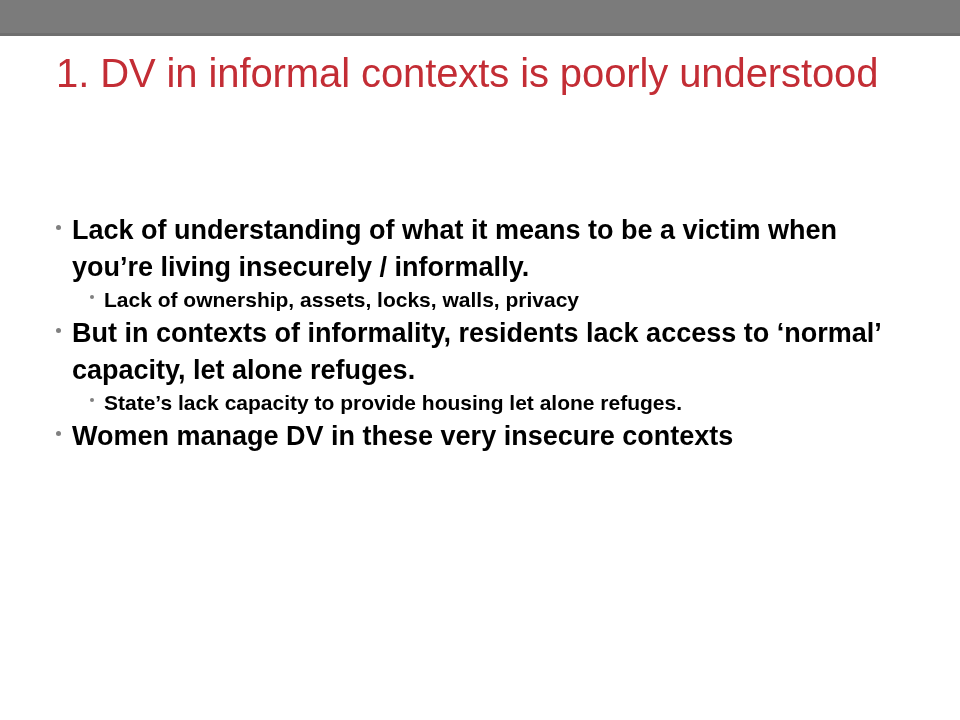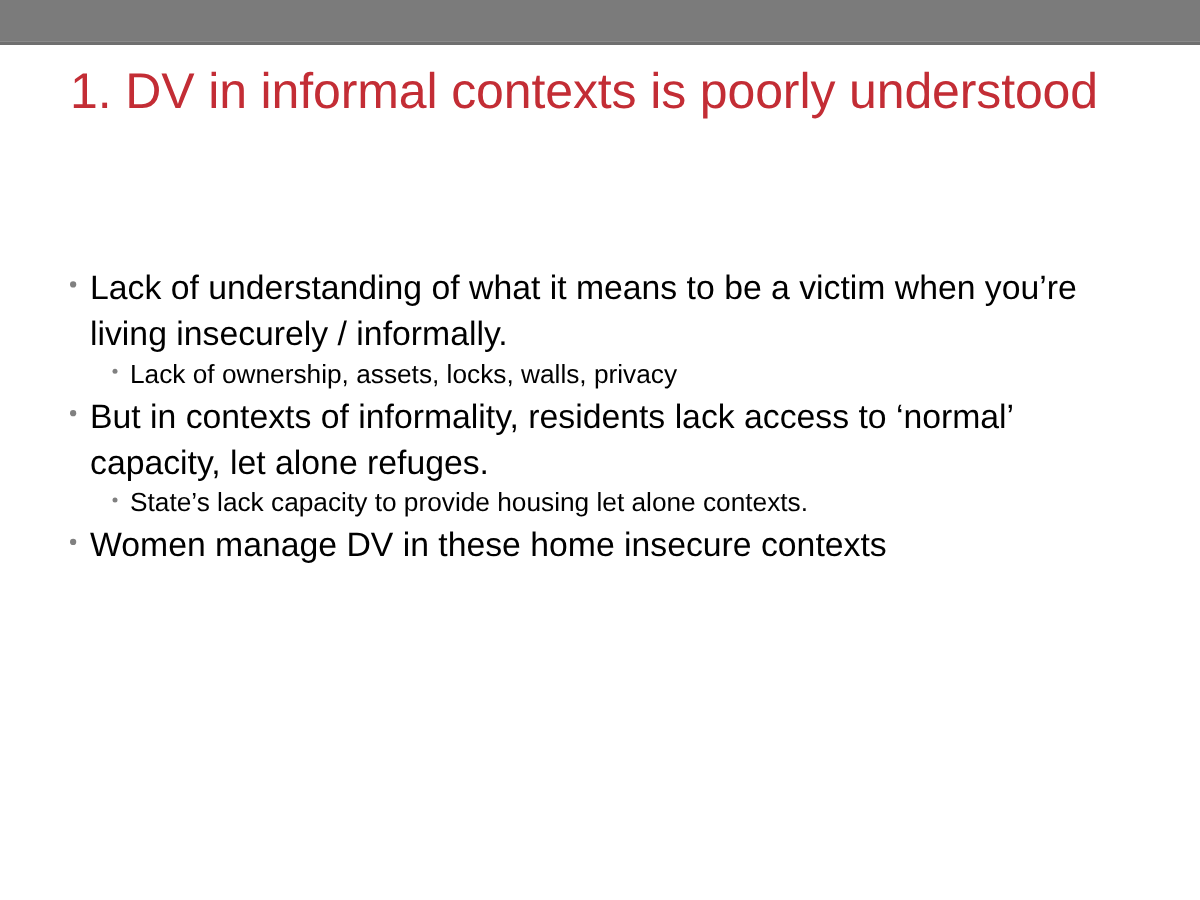--- a/index.html
+++ b/index.html
@@ -115,21 +115,21 @@
   .level-2 .bullet-dot {
     width: 4px;
     height: 4px;
     margin-top: 2px;
   }
 
   .bullet-text {
     flex: 1 1 auto;
     color: #000000;
     font-family: "Liberation Sans", sans-serif;
-    font-weight: normal;
+    font-weight: bold;
     white-space: pre-wrap;
   }
   .level-1 .bullet-text {
     font-size: 27px;
     line-height: 36.5px;
     letter-spacing: 0px;
   }
   .level-2 .bullet-text {
     font-size: 21px;
     line-height: 30px;
@@ -165,23 +165,23 @@
       <div class="bullet-row level-1">
         <span class="bullet-marker">
           <span class="bullet-dot"></span>
         </span>
         <span class="bullet-text">But in contexts of informality, residents lack access to ‘normal’ capacity, let alone refuges.</span>
       </div>
       <div class="bullet-row level-2">
         <span class="bullet-marker">
           <span class="bullet-dot"></span>
         </span>
-        <span class="bullet-text">State’s lack capacity to provide housing let alone contexts.</span>
+        <span class="bullet-text">State’s lack capacity to provide housing let alone refuges.</span>
       </div>
       <div class="bullet-row level-1">
         <span class="bullet-marker">
           <span class="bullet-dot"></span>
         </span>
-        <span class="bullet-text">Women manage DV in these home insecure contexts</span>
+        <span class="bullet-text">Women manage DV in these very insecure contexts</span>
       </div>
     </div>
 
 </div>
 
 </body></html>

